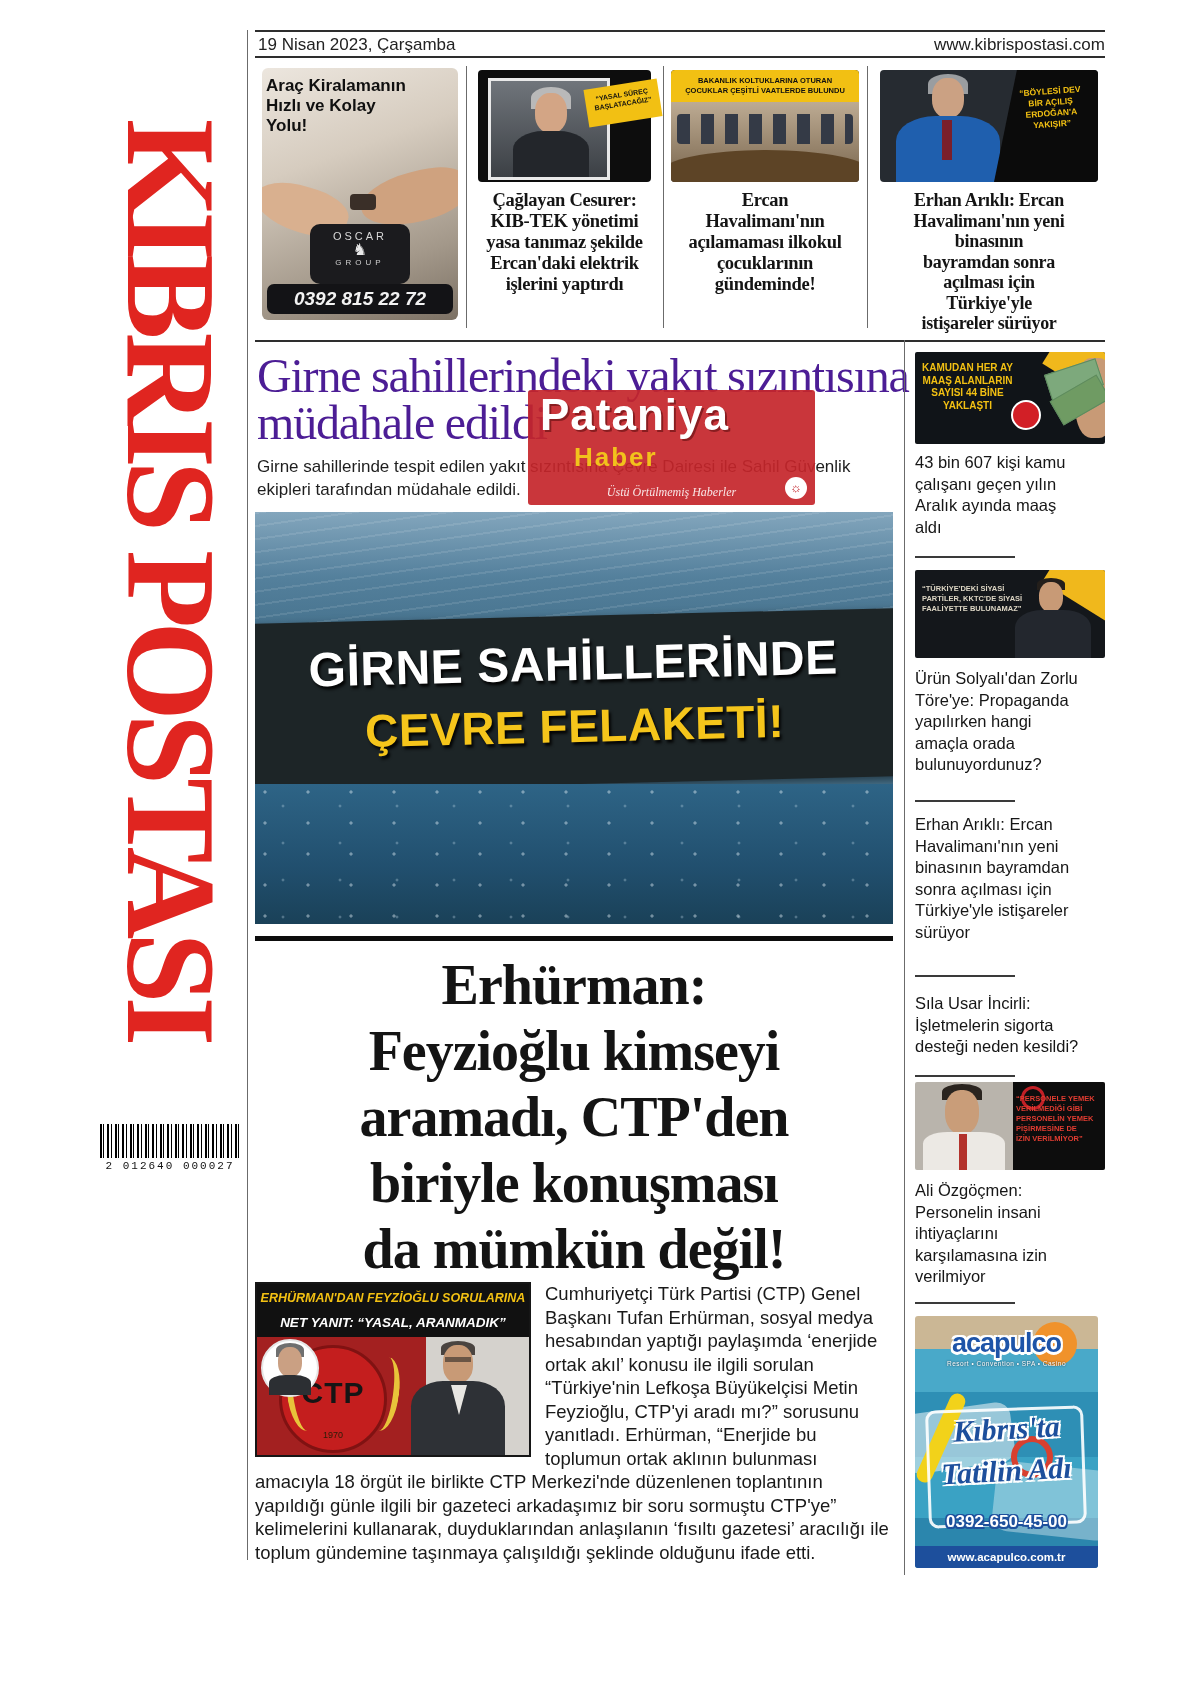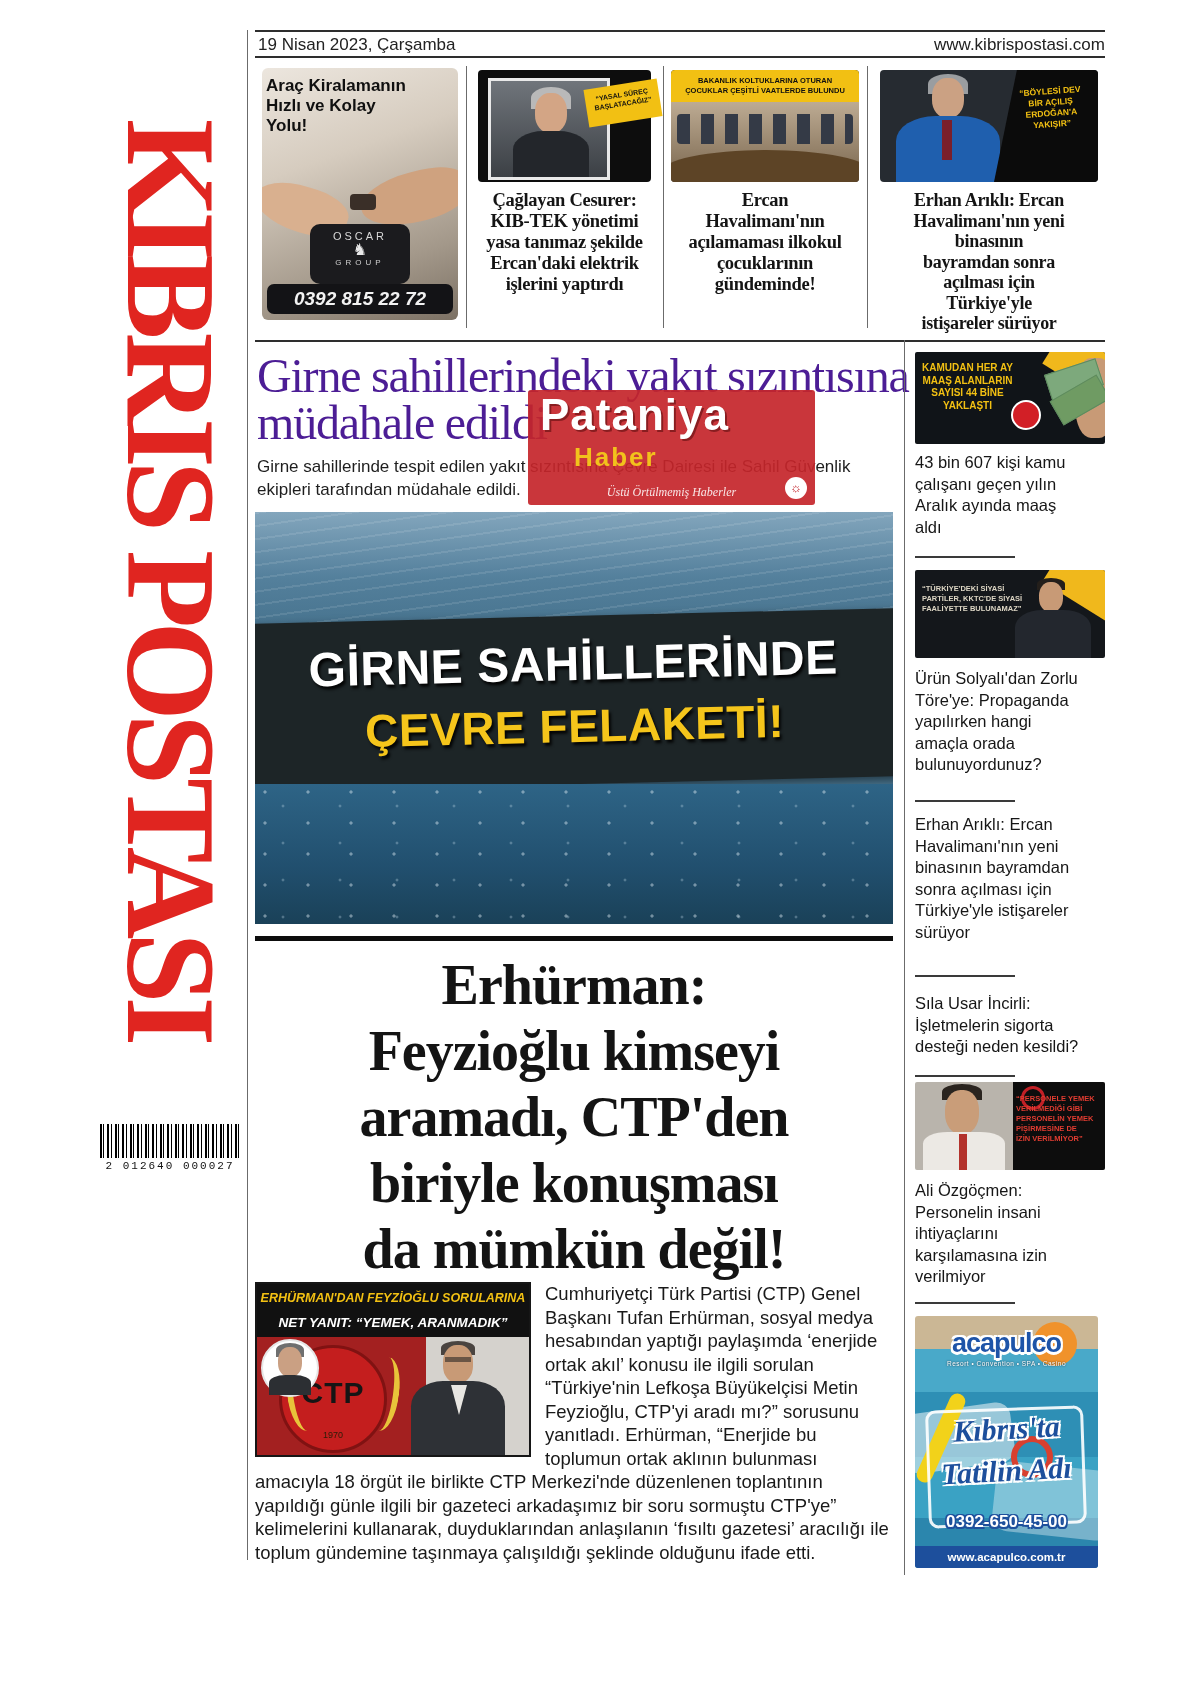--- a/index.html
+++ b/index.html
@@ -297,21 +297,21 @@
   <div class="thick"></div>
   <div class="ab erh-head ser pre">Erhürman:
 Feyzioğlu kimseyi
 aramadı, CTP'den
 biriyle konuşması
 da mümkün değil!</div>
 
   <div class="story">
     <div class="inset">
       <div class="cap1">ERHÜRMAN'DAN FEYZİOĞLU SORULARINA</div>
-      <div class="cap2">NET YANIT: “YEMEK, ARANMADIK”</div>
+      <div class="cap2">NET YANIT: “YASAL, ARANMADIK”</div>
       <div class="sphoto">
         <div class="ctp-circle">
           <div class="nm">CTP</div>
           <div class="yr">1970</div>
         </div>
         <div class="wheat wl"></div>
         <div class="wheat wr"></div>
         <div class="fey">
           <div class="fhair"></div>
           <div class="fh"></div>

